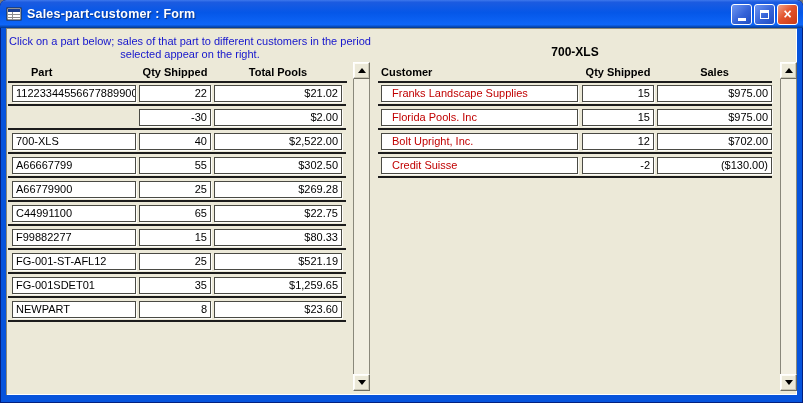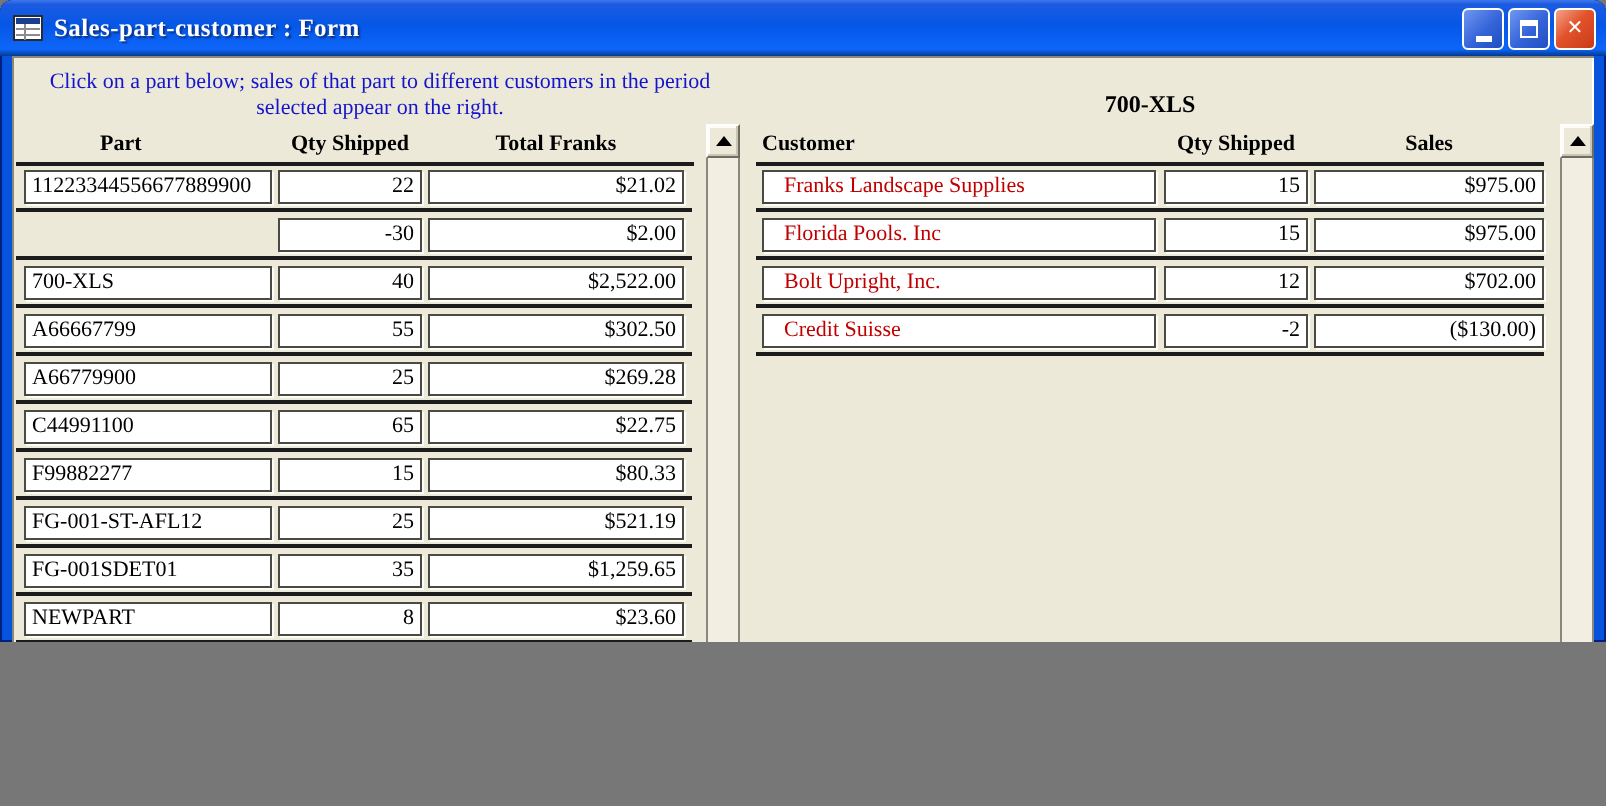--- a/index.html
+++ b/index.html
@@ -1,21 +1,21 @@
 <!DOCTYPE html>
 <html><head>
 <meta charset="utf-8">
 <style>
   html,body{margin:0;padding:0;background:#777;}
   *{box-sizing:border-box;}
   .window{
-    position:relative;width:803px;height:321px;overflow:hidden;
+    position:relative;width:803px;height:403px;overflow:hidden;
     background:#0653DC;
     box-shadow:inset 0 0 0 1px #03207E;
-    font-family:Liberation Serif, serif;
+    font-family:Liberation Sans, sans-serif;
     border-radius:6px 6px 0 0;
   }
   
   .titlebar{
     position:absolute;left:0;top:0;width:803px;height:28px;
     background:linear-gradient(180deg,#3E78EC 0%,#1C5BE0 8%,#0557E8 45%,#0E66F8 88%,#02388F 100%);
     display:flex;align-items:center;padding-left:6px;
     border-radius:6px 6px 0 0;
   }
   .titleicon{width:16px;height:16px;display:inline-block;flex:0 0 auto;}
@@ -119,23 +119,23 @@
 
   <div class="client">
 
     <div class="instruction">
       <div>Click on a part below; sales of that part to different customers in the period</div>
       <div>selected appear on the right.</div>
     </div>
 
     <div class="subform-title">700-XLS</div>
 
-    <div class="hdr" style="left:24px;width:120px;padding-left:20px;">Part</div>
+    <div class="hdr" style="left:5px;width:120px;padding-left:20px;">Part</div>
     <div class="hdr right-al" style="left:133px;width:72px;">Qty Shipped</div>
-    <div class="hdr right-al" style="left:208px;width:128px;">Total Franks</div>
+    <div class="hdr right-al" style="left:208px;width:128px;">Total Pools</div>
     <div class="hline" style="left:2px;width:339px;"></div>
 
     <div class="hdr" style="left:375px;width:190px;">Customer</div>
     <div class="hdr right-al" style="left:576px;width:72px;">Qty Shipped</div>
     <div class="hdr right-al" style="left:651px;width:115px;">Sales</div>
     <div class="hline" style="left:372px;width:394px;"></div>
 
     <div class="records" style="left:0;width:345px;">
       <div class="record">
         <div class="cellbox l-part">11223344556677889900</div>

